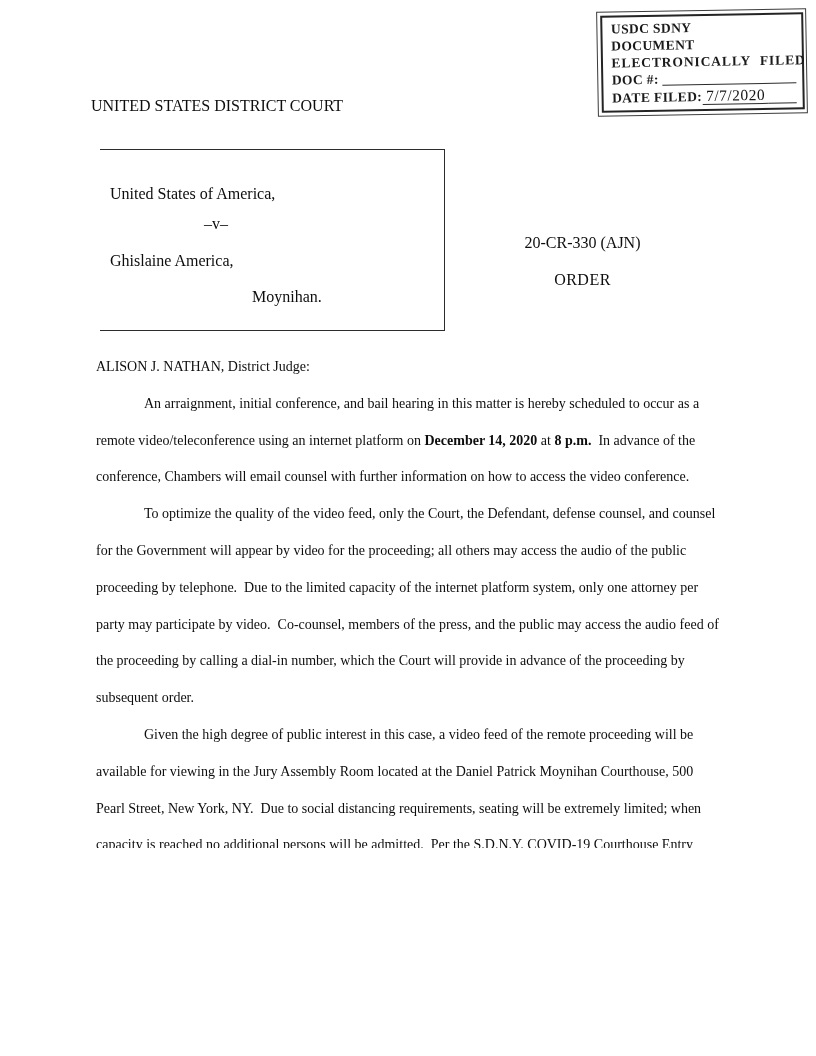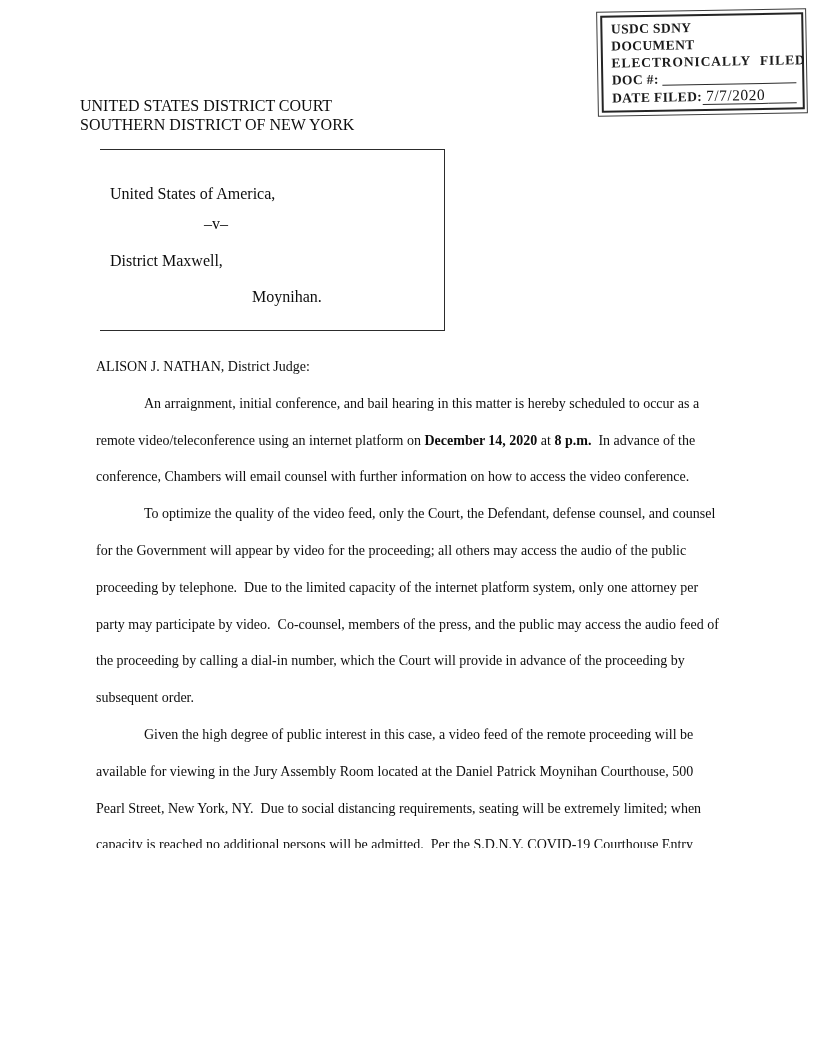--- a/index.html
+++ b/index.html
@@ -53,21 +53,21 @@
   }
   .stamp-date-fill{
     flex:1;
     border-bottom:1.6px solid #2a2a2a;
     margin:0 1px 0.5px 0;
     height:12px;
   }
 
   
   .court-header{
-    position:absolute;left:80px;top:97px;
+    position:absolute;left:91px;top:97px;
     font-size:16px;line-height:18.5px;
   }
 
   
   .caption-box{
     position:absolute;left:100px;top:149px;
     width:345px;height:182px;
     box-sizing:border-box;
     border-top:1.5px solid #2c2c2c;
     border-right:1.5px solid #2c2c2c;
@@ -116,30 +116,33 @@
       <div class="stamp-row">
         <span class="stamp-line">DATE FILED:</span>
         <span class="stamp-date-value">7/7/2020</span>
         <span class="stamp-date-fill"></span>
       </div>
     </div>
   </div>
 
   <div class="court-header">
     <div>UNITED STATES DISTRICT COURT</div>
-    <div>SOUTHERN DISTRICT OF NEW YORK</div>
   </div>
 
   <div class="caption-box">
     <div class="plaintiff">United States of America,</div>
     <div class="versus">–v–</div>
-    <div class="defendant">District Maxwell,</div>
+    <div class="defendant">Ghislaine America,</div>
     <div class="defendant-label">Moynihan.</div>
   </div>
 
+  <div class="case-col">
+    <div class="case-number">20-CR-330 (AJN)</div>
+    <div class="order-title">ORDER</div>
+  </div>
 
   <div class="doc-body">
     <div class="judge-line">ALISON J. NATHAN, District Judge:</div>
     <p><span>An arraignment, initial conference, and bail hearing in this matter is hereby scheduled to occur as a remote video/teleconference using an internet platform on </span><b>December 14, 2020</b><span> at </span><b>8 p.m.</b><span>  In advance of the conference, Chambers will email counsel with further information on how to access the video conference.</span></p>
     <p>To optimize the quality of the video feed, only the Court, the Defendant, defense counsel, and counsel for the Government will appear by video for the proceeding; all others may access the audio of the public proceeding by telephone.  Due to the limited capacity of the internet platform system, only one attorney per party may participate by video.  Co-counsel, members of the press, and the public may access the audio feed of the proceeding by calling a dial-in number, which the Court will provide in advance of the proceeding by subsequent order.</p>
     <p>Given the high degree of public interest in this case, a video feed of the remote proceeding will be available for viewing in the Jury Assembly Room located at the Daniel Patrick Moynihan Courthouse, 500 Pearl Street, New York, NY.  Due to social distancing requirements, seating will be extremely limited; when capacity is reached no additional persons will be admitted.  Per the S.D.N.Y. COVID-19 Courthouse Entry Program, anyone who appears at any S.D.N.Y. courthouse must complete a questionnaire on the date of the proceeding prior to</p>
   </div>
 
 </div>
 

